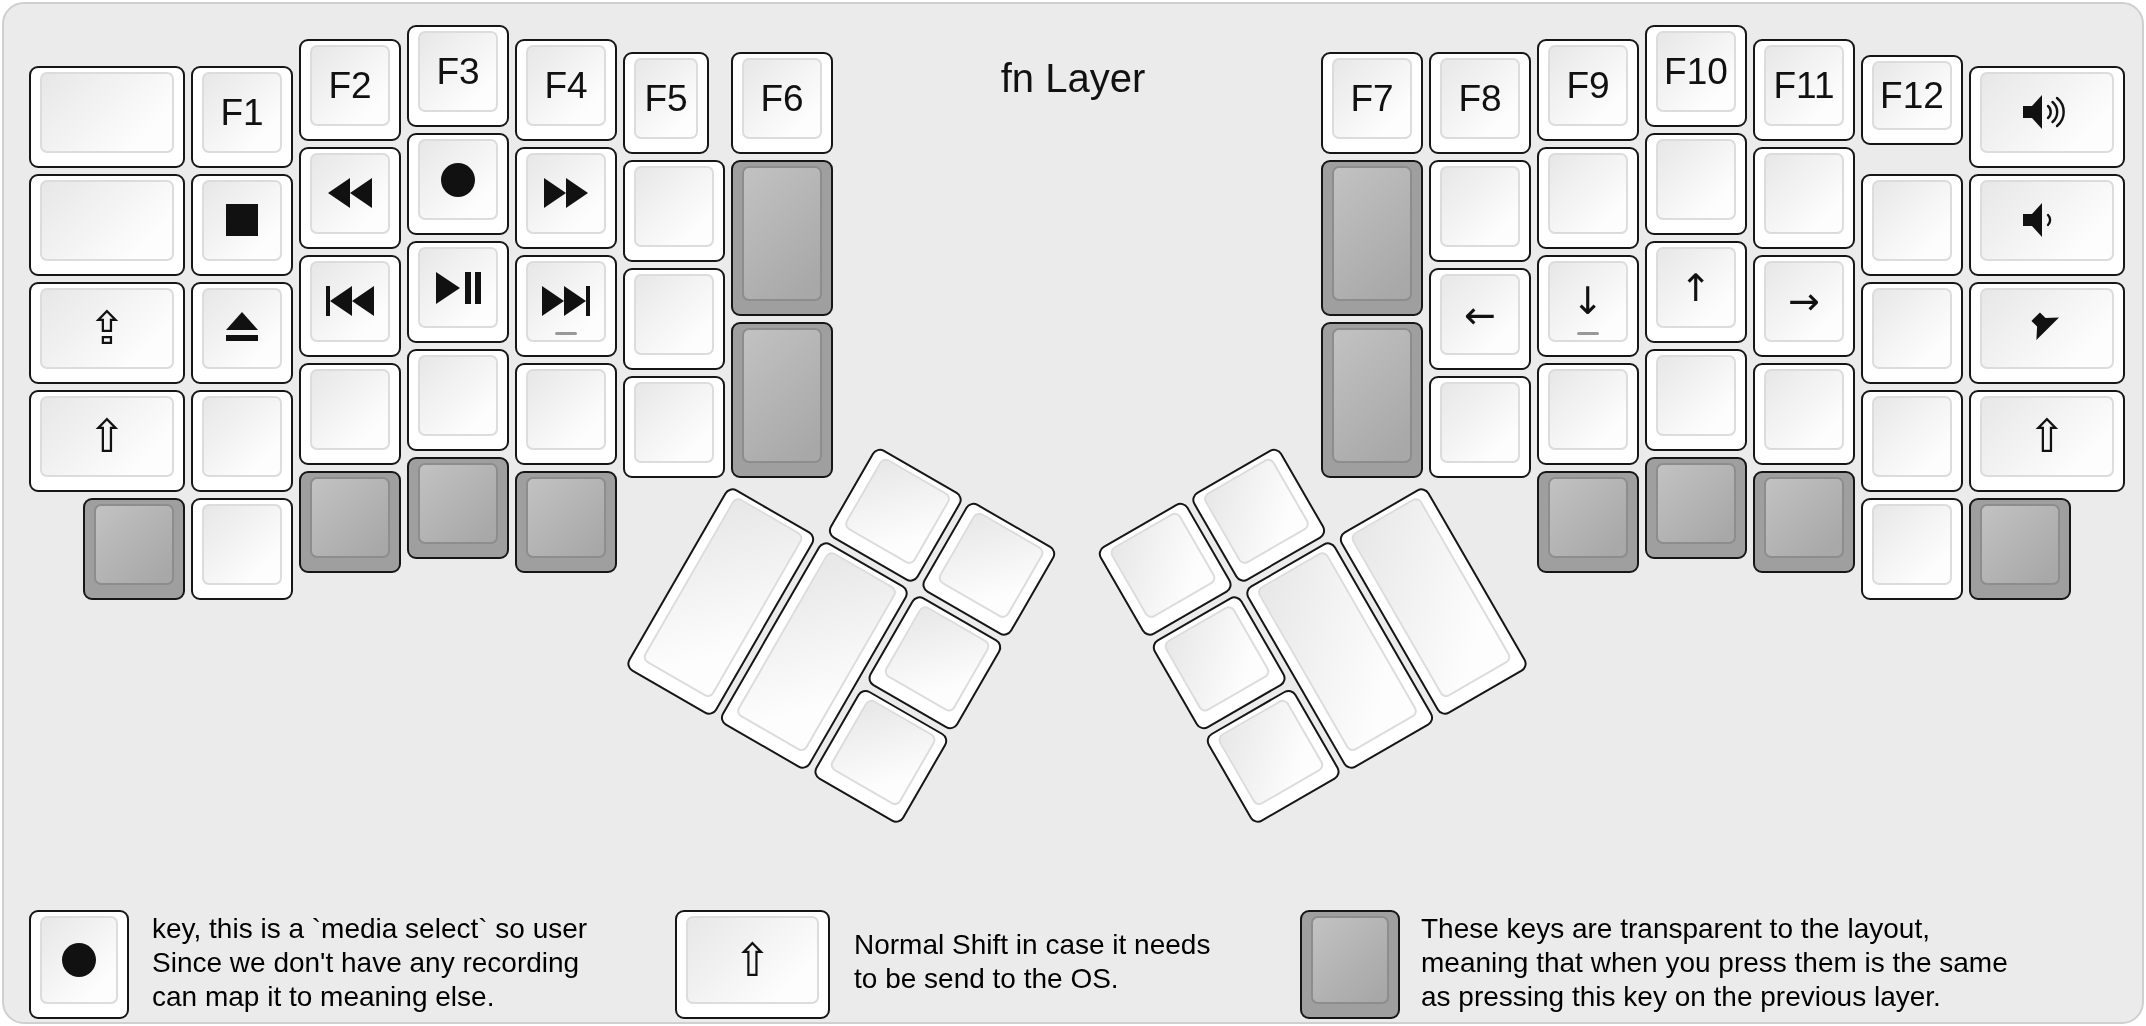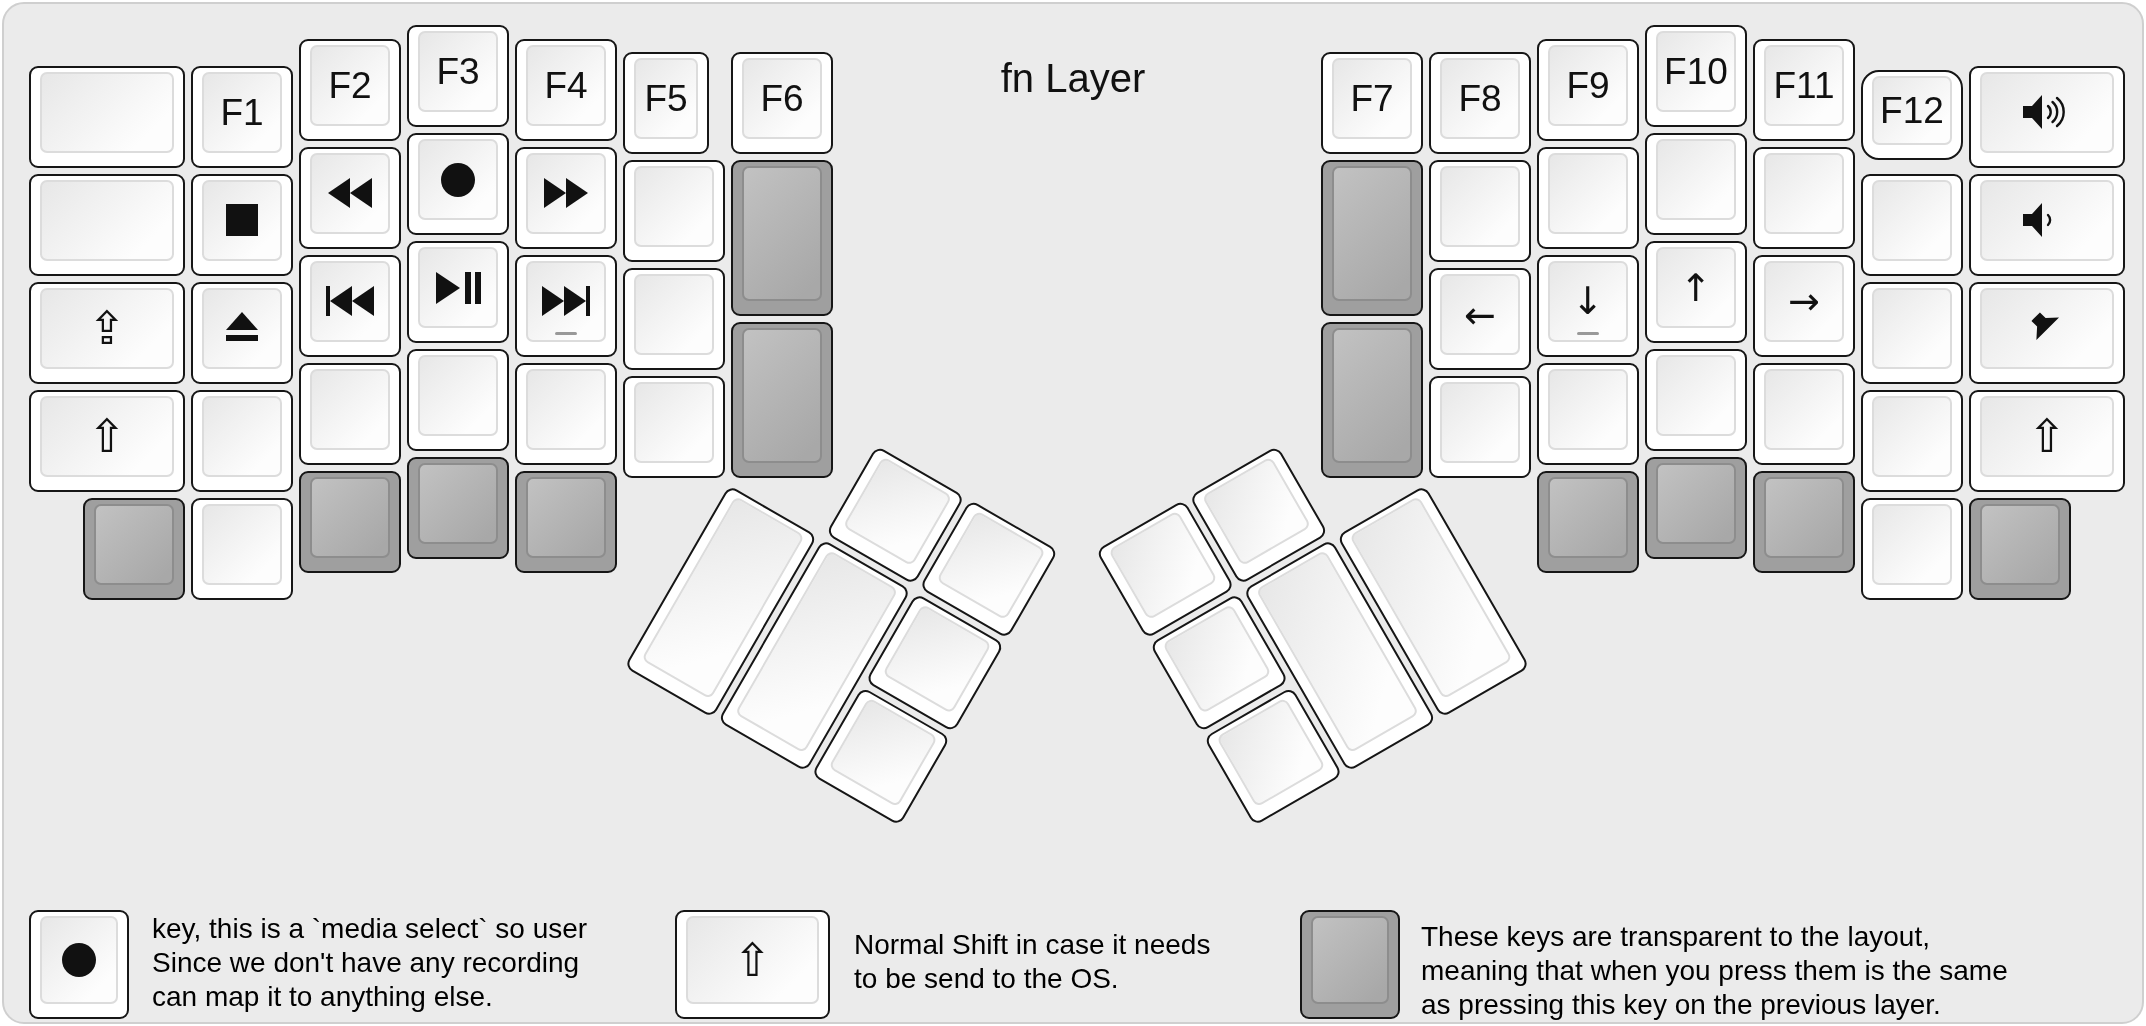--- a/index.html
+++ b/index.html
@@ -279,21 +279,21 @@
           <div class="keytop"></div>
         </div>
         <div class="key" style="left: 1749px; top: 250.5px; width: 102px; height: 102px;">
           <div class="keytop">
             <span class="glyph glyph-arrow">→</span>
           </div>
         </div>
         <div class="key" style="left: 1749px; top: 358.5px; width: 102px; height: 102px;">
           <div class="keytop"></div>
         </div>
-        <div class="key" style="left: 1857px; top: 66px; width: 102px; height: 90px; border-radius: 18px;">
+        <div class="key" style="left: 1857px; top: 51px; width: 102px; height: 90px;">
           <div class="keytop">
             <span class="klabel">F12</span>
           </div>
         </div>
         <div class="key" style="left: 1857px; top: 169.5px; width: 102px; height: 102px;">
           <div class="keytop"></div>
         </div>
         <div class="key" style="left: 1857px; top: 277.5px; width: 102px; height: 102px;">
           <div class="keytop"></div>
         </div>
@@ -392,34 +392,34 @@
         <div class="key" style="left: 25px; top: 906px; width: 100px; height: 109px;">
           <div class="keytop">
             <svg class="icon-svg" width="40" height="40" viewBox="0 0 40 40">
               <circle class="fillpart" cx="20" cy="20" r="17"></circle>
             </svg>
           </div>
         </div>
         <div class="legend-item-text" style="left: 148px; top: 908px;">
           <p>key, this is a `media select` so user</p>
           <p>Since we don't have any recording</p>
-          <p>can map it to anything else.</p>
+          <p>can map it to meaning else.</p>
         </div>
         <div class="key" style="left: 671px; top: 906px; width: 155px; height: 109px;">
           <div class="keytop">
             <span class="glyph glyph-shift">⇧</span>
           </div>
         </div>
         <div class="legend-item-text" style="left: 850px; top: 924px;">
           <p>Normal Shift in case it needs</p>
           <p>to be send to the OS.</p>
         </div>
         <div class="key gray" style="left: 1296px; top: 906px; width: 100px; height: 109px;">
           <div class="keytop"></div>
         </div>
-        <div class="legend-item-text" style="left: 1417px; top: 908px; margin-top: 8px;">
+        <div class="legend-item-text" style="left: 1417px; top: 908px;">
           <p>These keys are transparent to the layout,</p>
           <p>meaning that when you press them is the same</p>
           <p>as pressing this key on the previous layer.</p>
         </div>
       </div>
   </div>
 </div>
 
 </body></html>

